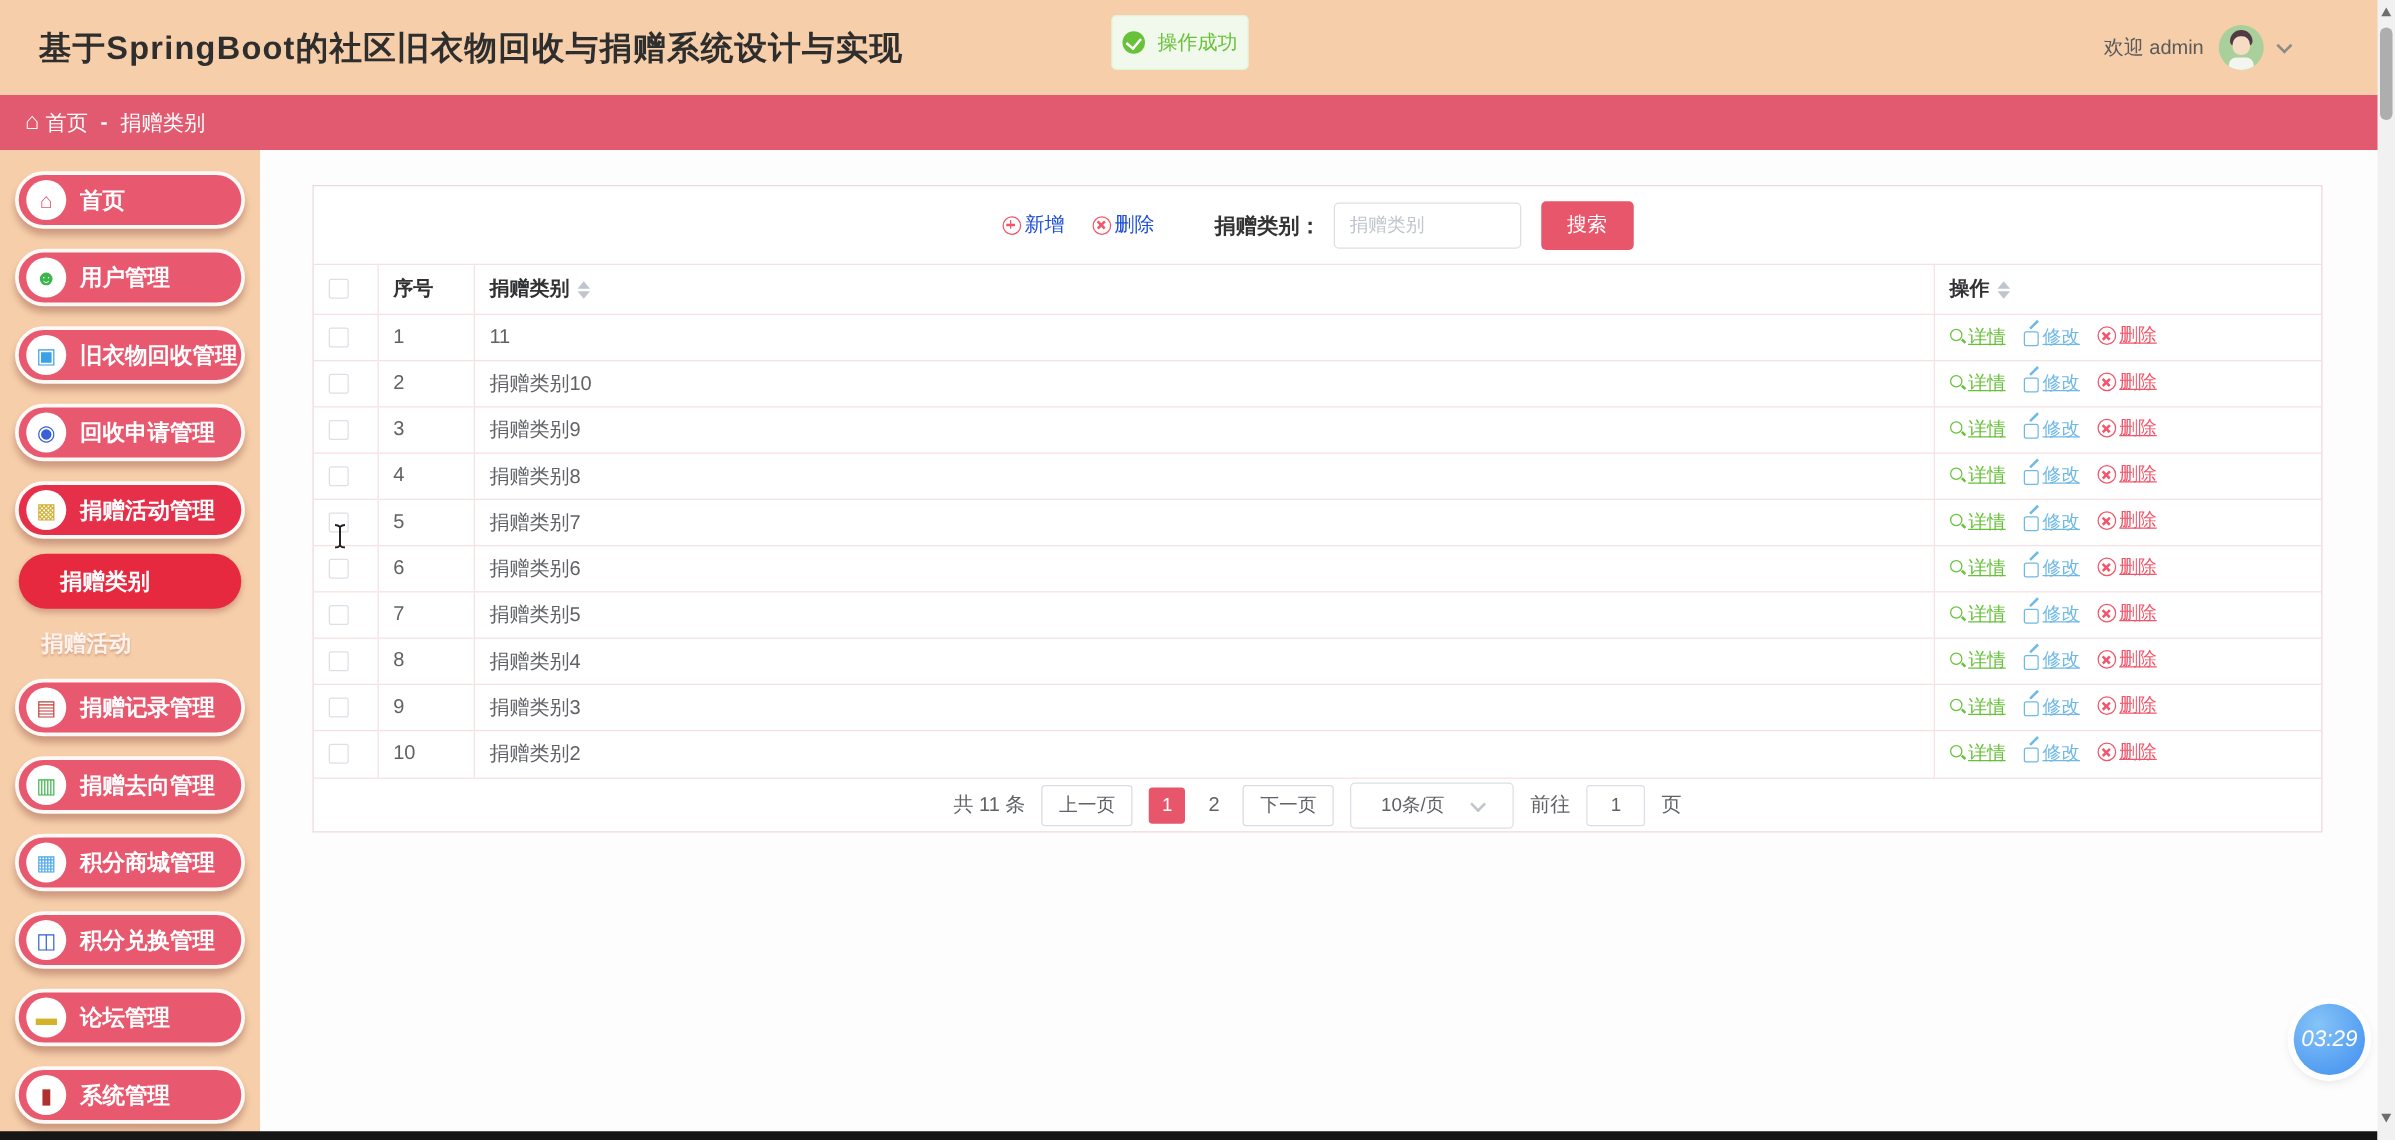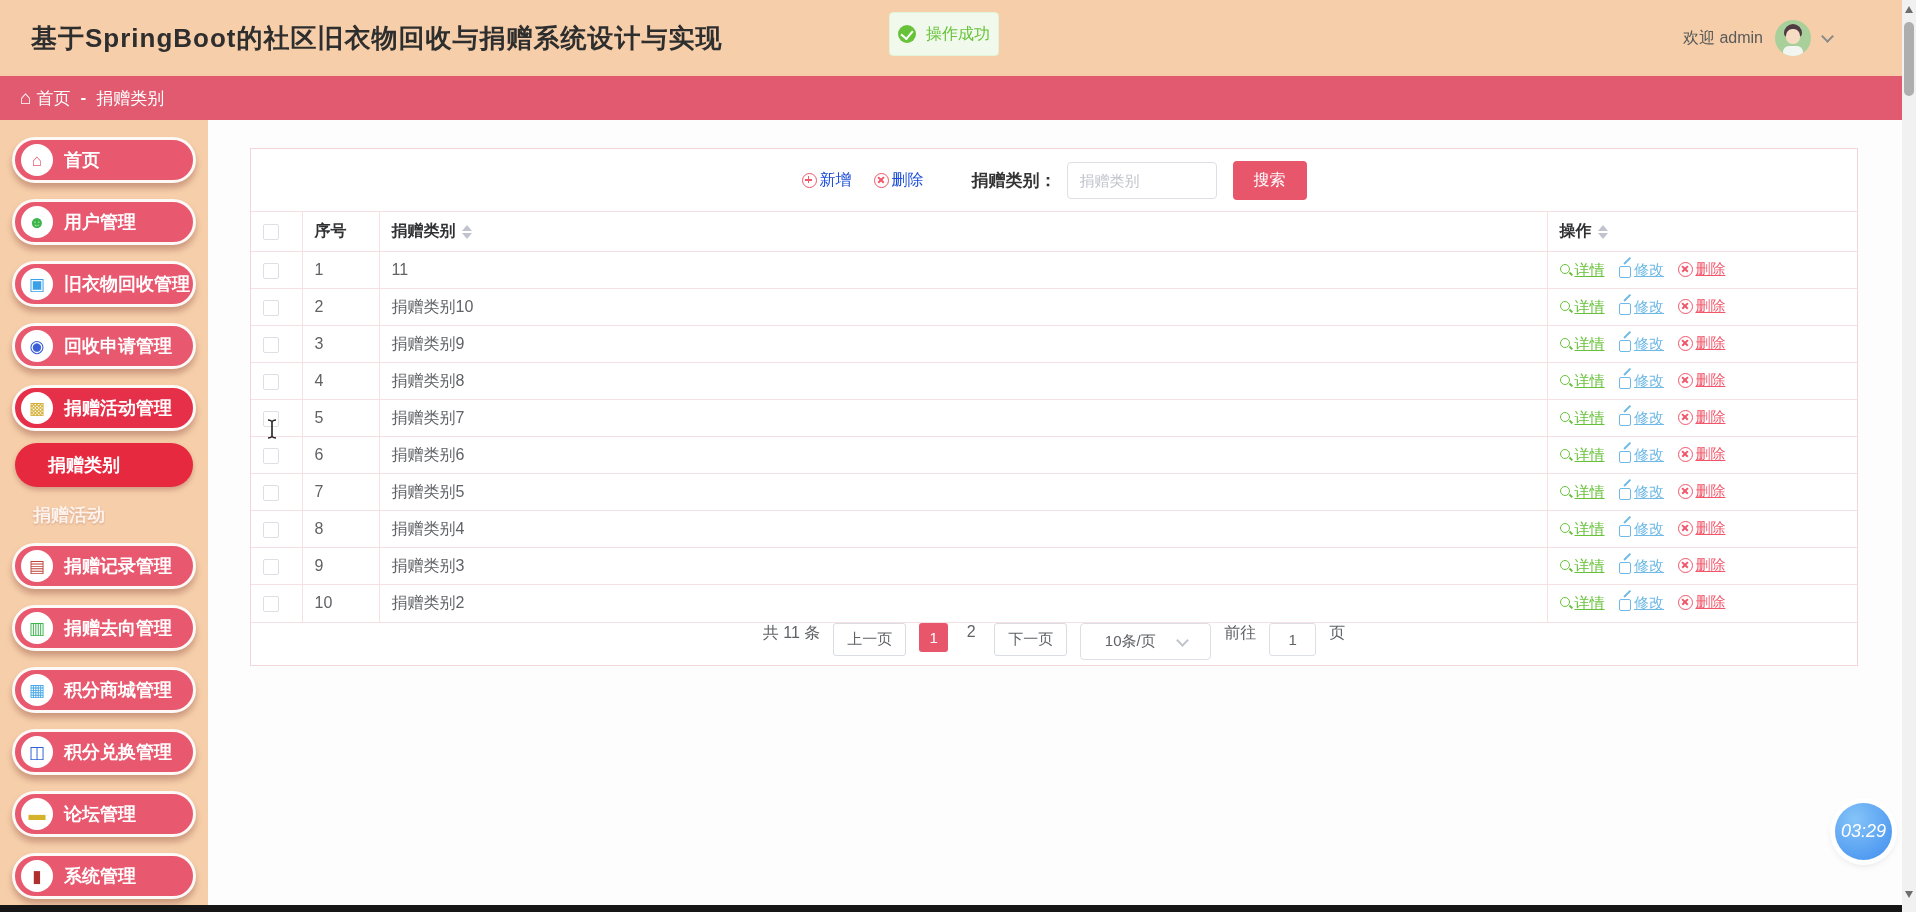--- a/index.html
+++ b/index.html
@@ -76,21 +76,21 @@
   .act-del { color:#f1566a; }
   .ico-mag { width:13px; height:13px; position:relative; display:inline-block; }
   .ico-mag::before { content:""; position:absolute; left:0; top:0; width:8px; height:8px; border:1.6px solid #67c23a; border-radius:50%; }
   .ico-mag::after { content:""; position:absolute; left:9px; top:9px; width:4px; height:1.7px; background:#67c23a; transform:rotate(45deg); }
   .ico-edit { width:13px; height:13px; position:relative; display:inline-block; }
   .ico-edit::before { content:""; position:absolute; left:0; top:2px; width:10px; height:10px; border:1.4px solid #6fb9e6; border-radius:2px; }
   .ico-edit::after { content:""; position:absolute; left:5px; top:-1px; width:9px; height:1.8px; background:#6fb9e6; transform:rotate(-45deg); transform-origin:left center; }
   .ico-circ.red-x { border-color:#f1566a; }
 
   
-  .pager { height:45px; border-top:1px solid #f5e0e3; display:flex; align-items:flex-start; justify-content:center; gap:13px; font-size:16px; color:#606266; }
+  .pager { height:45px; border-top:1px solid #f5e0e3; display:flex; align-items:center; justify-content:center; gap:13px; font-size:16px; color:#606266; }
   .pg-btn { height:33px; padding:0 13px; background:#fff; border:1px solid #d9dce3; border-radius:3px; font-size:15px; color:#606266; cursor:pointer; font-family:"Liberation Sans",sans-serif; }
   .pg-num-active { width:29px; height:29px; background:#e8566c; color:#fff; border-radius:3px; display:flex; align-items:center; justify-content:center; font-size:15px; cursor:pointer; }
   .pg-num { width:20px; text-align:center; cursor:pointer; }
   .pg-select { width:131px; height:37px; border:1px solid #dcdfe6; border-radius:4px; display:flex; align-items:center; justify-content:center; gap:22px; color:#606266; font-size:15px; cursor:pointer; }
   .pg-select .chev-down { border-color:#c0c4cc; margin-top:-2px; }
   .goto-input { width:47px; height:33px; border:1px solid #dcdfe6; border-radius:3px; text-align:center; font-size:15px; color:#606266; outline:none; font-family:"Liberation Sans",sans-serif; }
 
   
   .clock { position:absolute; left:1835px; top:803px; width:57px; height:57px; border-radius:50%; background:radial-gradient(circle at 35% 28%, #85c4f8, #3f8def); box-shadow:0 0 0 5px #ffffff, 0 3px 10px rgba(0,0,0,.2); display:flex; align-items:center; justify-content:center; color:#fff; font-size:18px; cursor:pointer;font-style:italic; }
   .scrollbar { position:absolute; right:0; top:0; width:14px; height:912px; background:#f1f1f1; z-index:60; }

